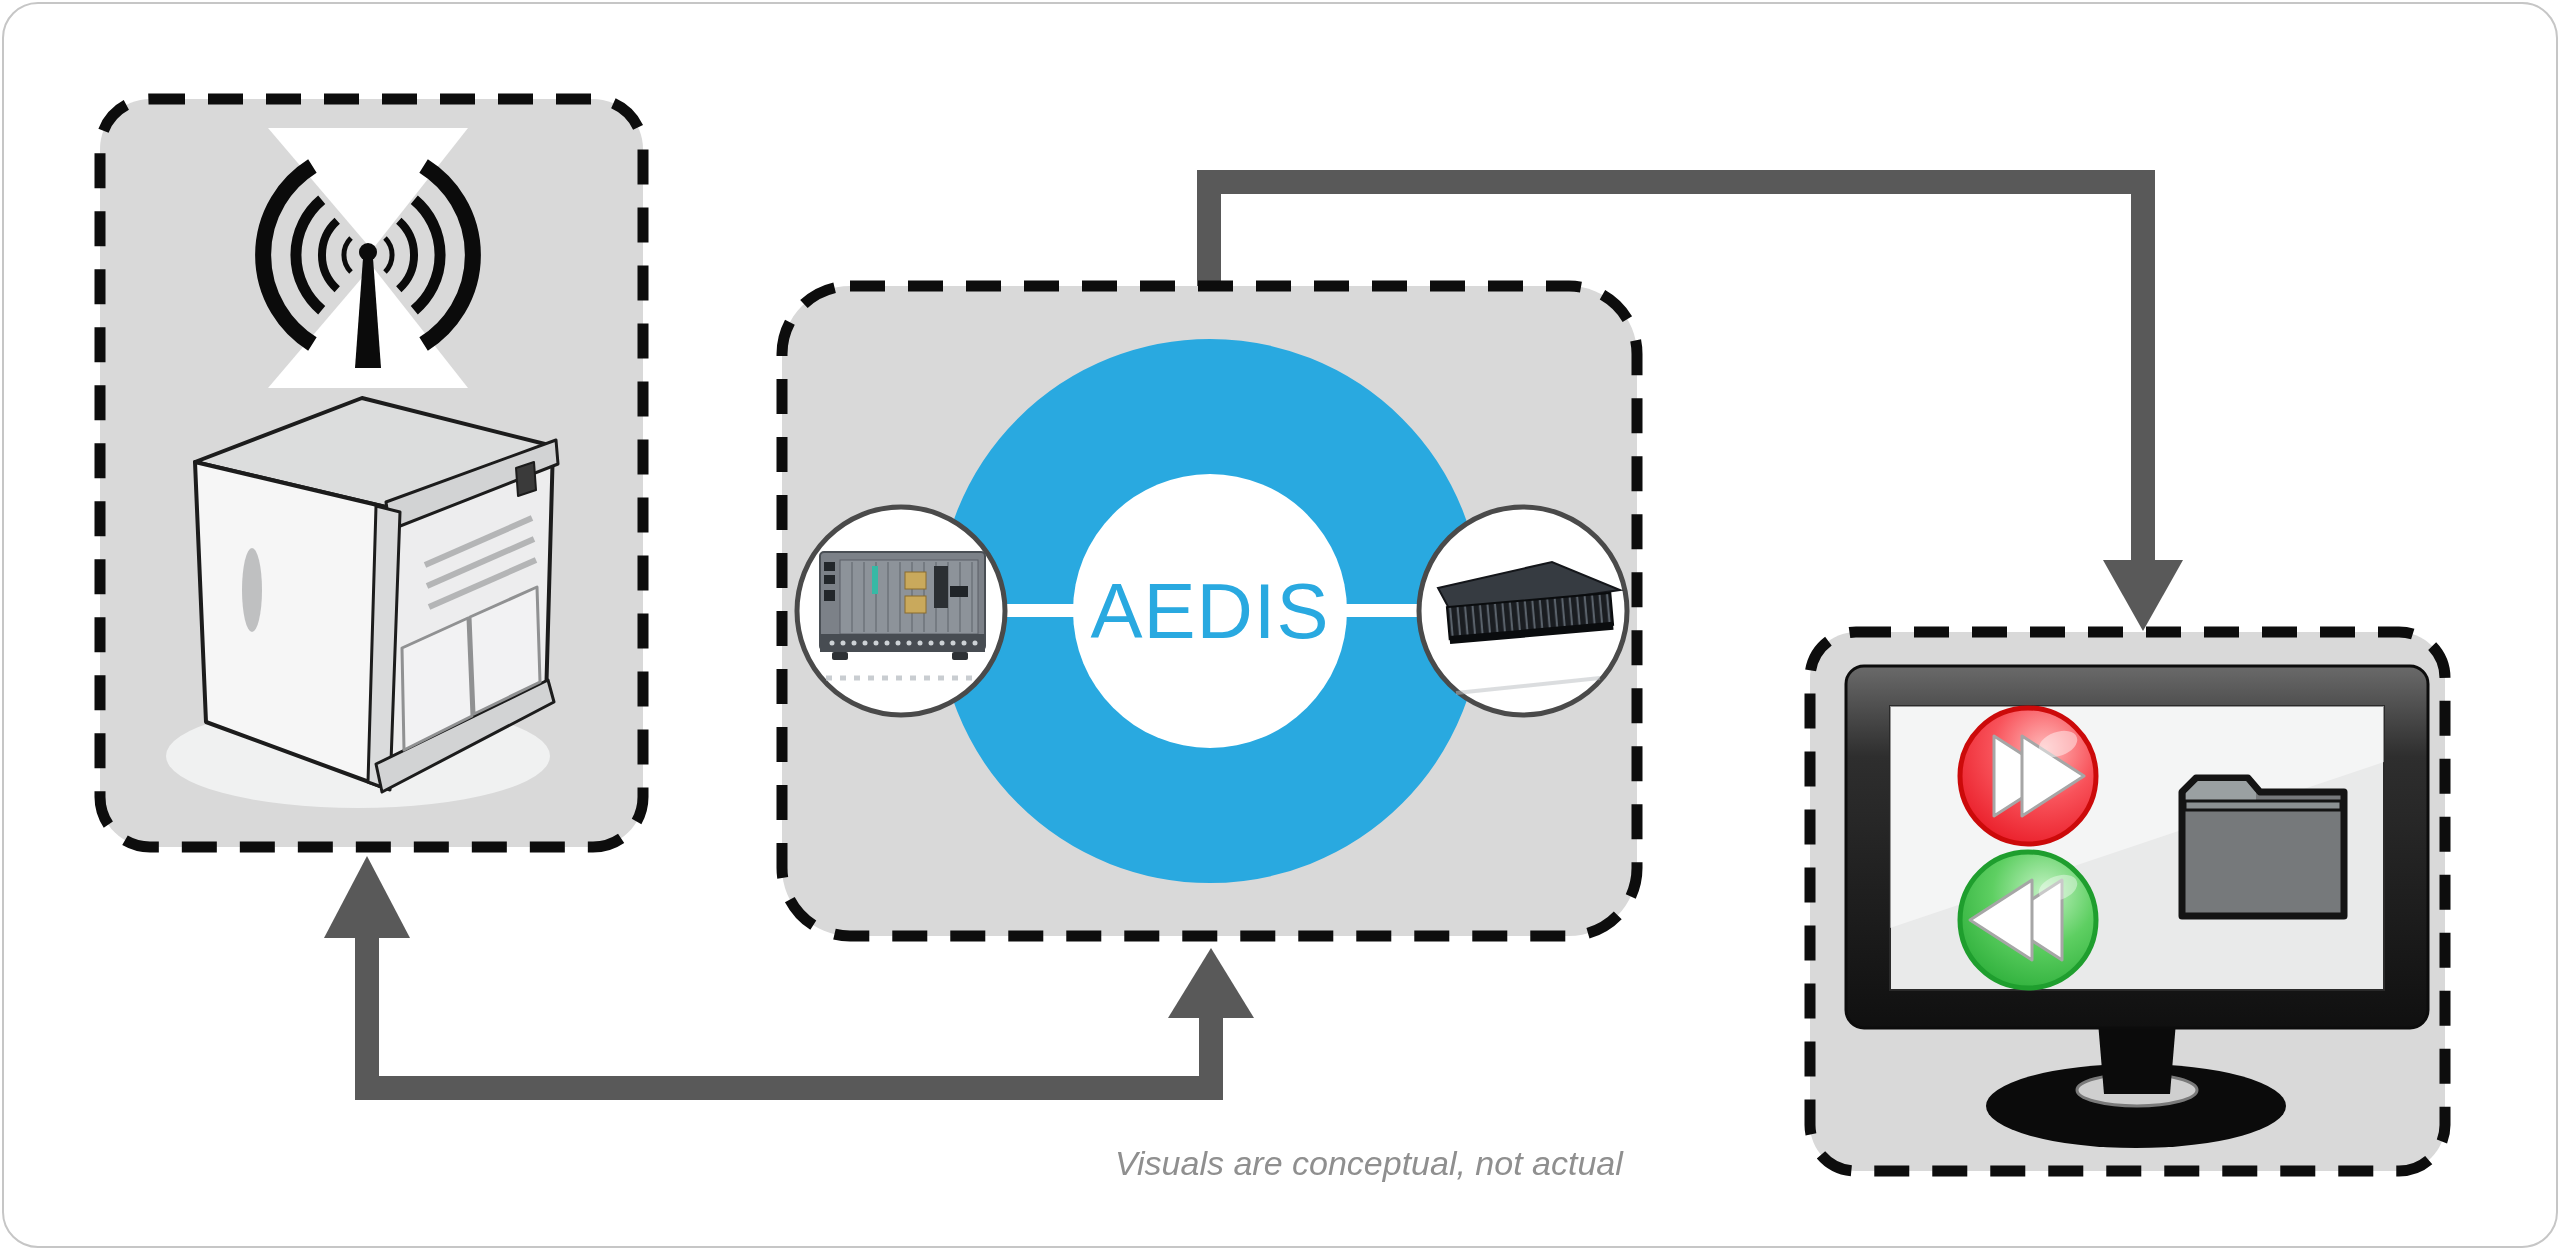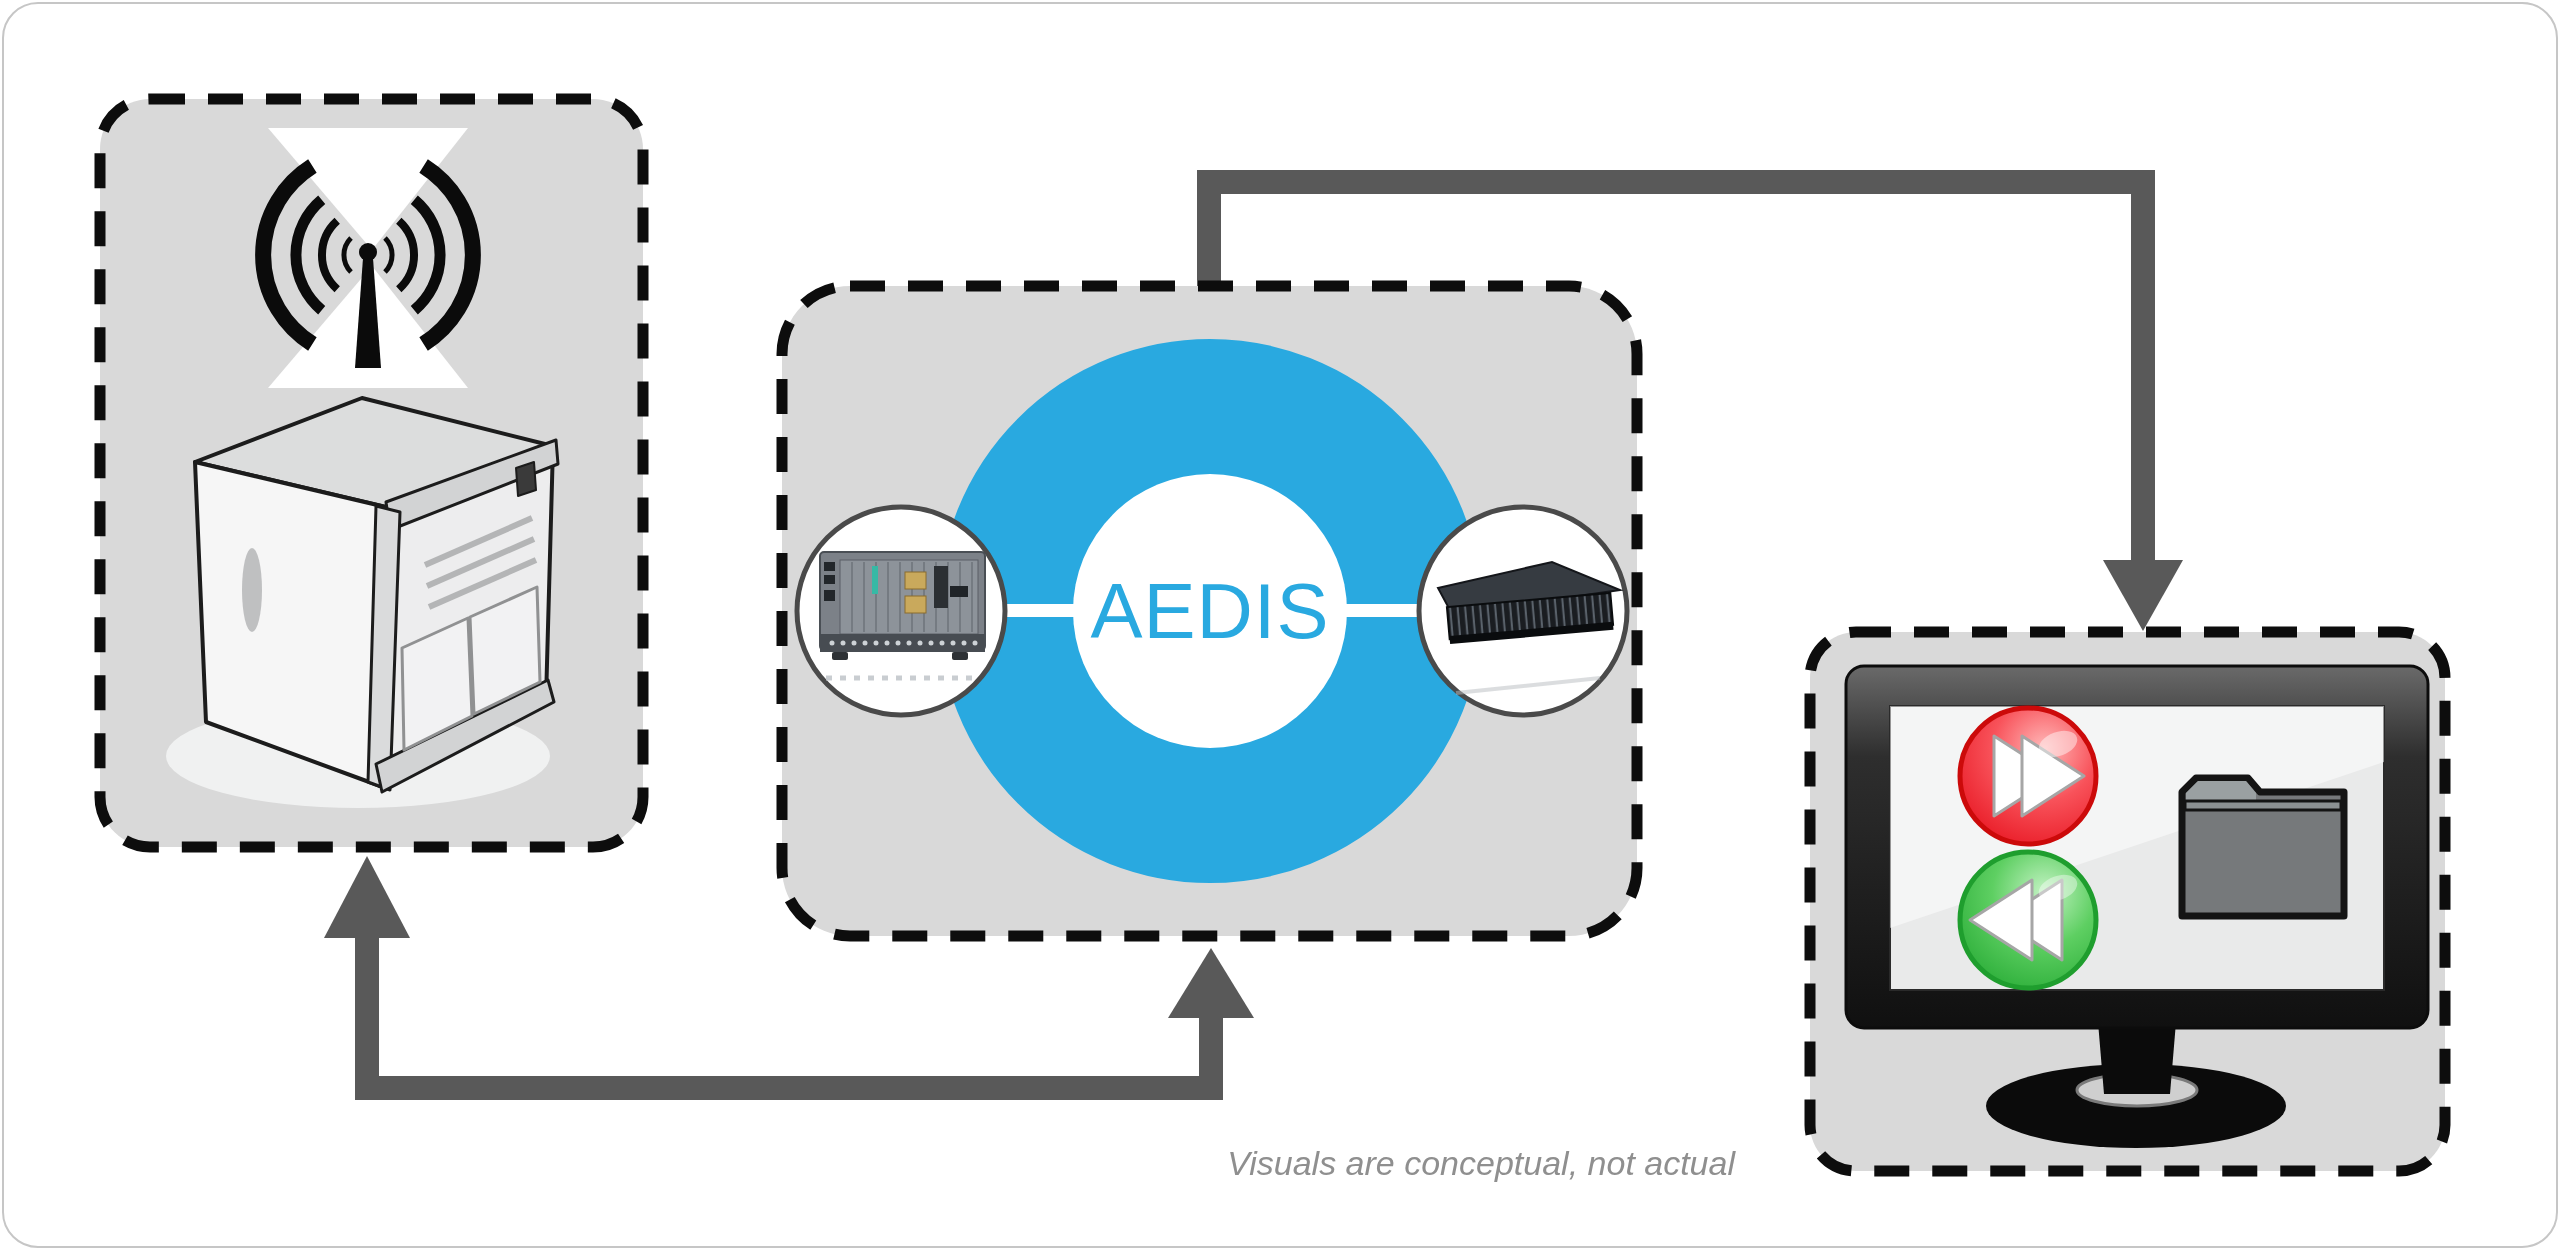--- a/index.html
+++ b/index.html
@@ -3,21 +3,21 @@
 <meta charset="utf-8">
 <style>
   html,body{margin:0;padding:0;background:#ffffff;}
   .canvas{position:relative;width:2560px;height:1250px;background:#ffffff;overflow:hidden;
           font-family:"Liberation Sans", sans-serif;}
   .frame{position:absolute;left:2px;top:2px;width:2552px;height:1242px;border:2px solid #c6c6c6;
          border-radius:36px;pointer-events:none;}
   .layer{position:absolute;left:0;top:0;}
   .aedis-label{position:absolute;left:1010px;top:566px;width:400px;text-align:center;
                font-size:78px;font-weight:300;letter-spacing:1px;color:#29a9e0;line-height:90px;}
-  .caption{position:absolute;left:1115px;top:1144px;width:620px;text-align:right;
+  .caption{position:absolute;left:1115px;top:1144px;width:620px;text-align:left;
            font-style:italic;font-size:34px;color:#8f8f8f;}
 </style>
 </head>
 <body>
 
 <div class="canvas">
 
   <svg class="layer" width="2560" height="1250" viewBox="0 0 2560 1250">
     <defs>
       <linearGradient id="frameGrad" x1="0" y1="0" x2="0" y2="1">

